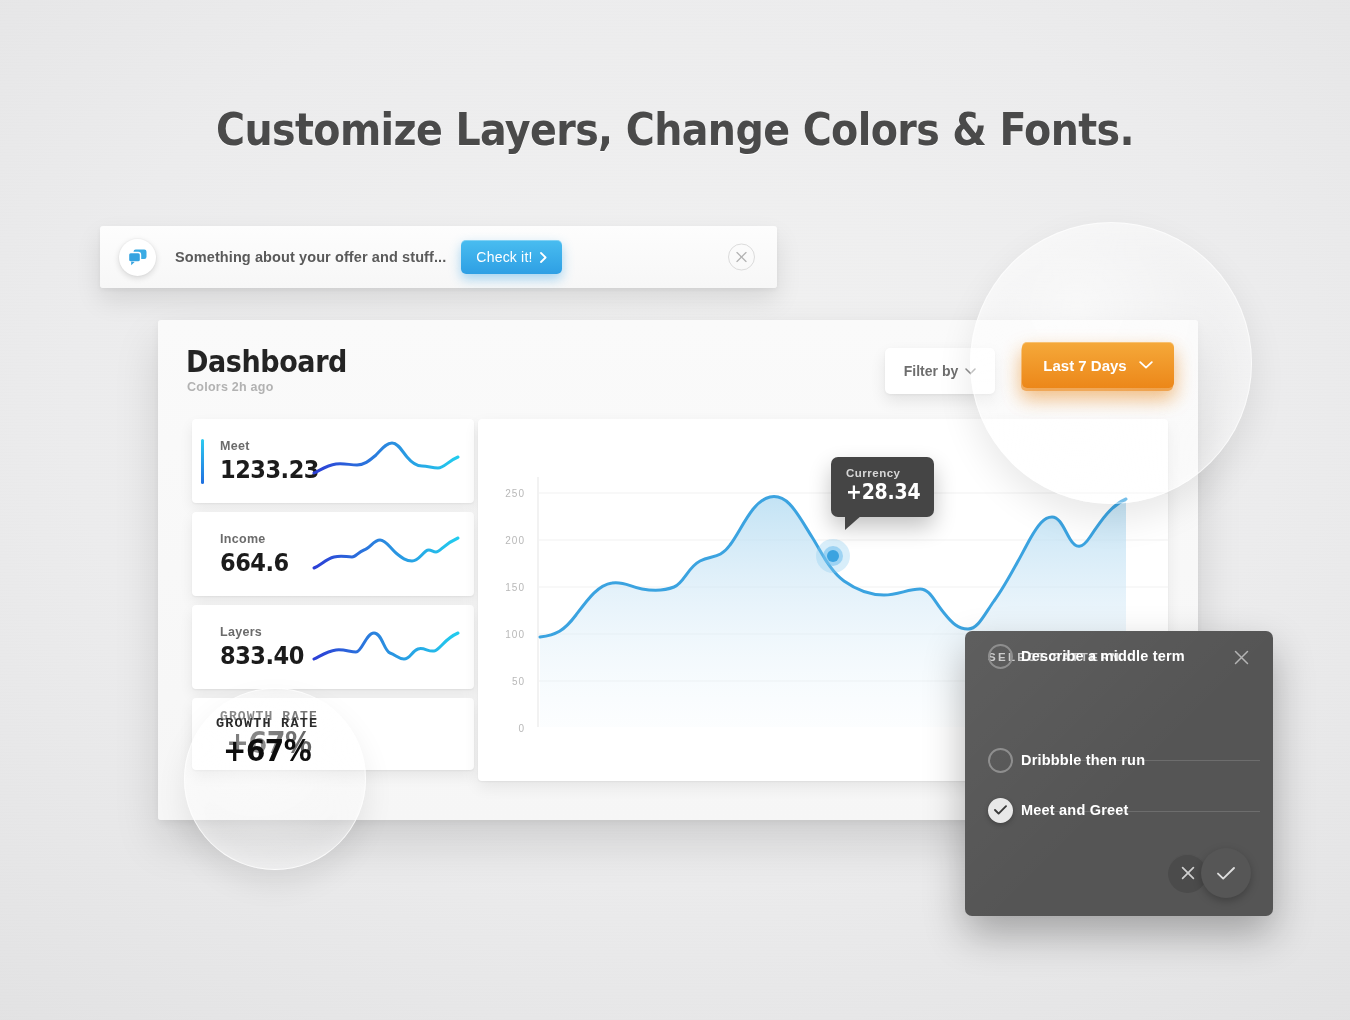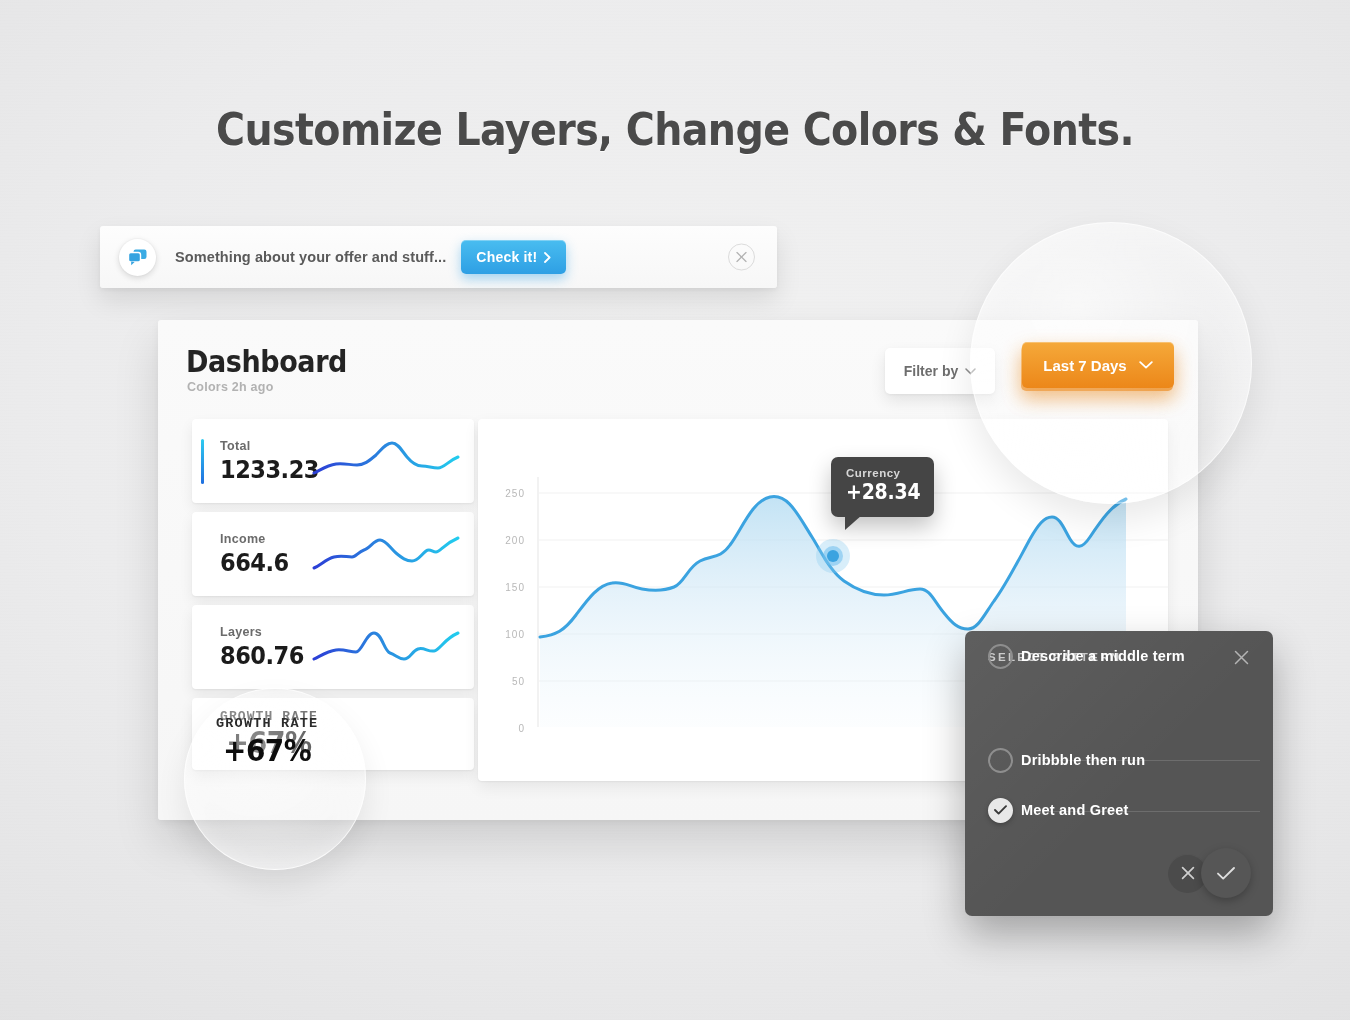--- a/index.html
+++ b/index.html
@@ -51,21 +51,21 @@
   .notif-text {
     margin-left: 19px;
     font-size: 14.5px; font-weight: bold; color: #5a5a5a;
     letter-spacing: .1px; white-space: nowrap;
   }
   .check-btn {
     margin-left: 15px;
     height: 34px; padding: 0 15px;
     border-radius: 5px; border: none;
     background: linear-gradient(180deg,#49bdf0 0%,#2e9fe4 100%);
-    color: #fff; font-size: 14px; font-weight: bold;
+    color: #fff; font-size: 14px; font-weight: normal;
     letter-spacing: .2px;
     display:flex; align-items:center; gap:7px;
     box-shadow: 0 5px 12px rgba(46,159,228,.42), inset 0 1px 0 rgba(255,255,255,.3);
     cursor: pointer;
     font-family: "Liberation Sans", sans-serif;
   }
   .notif-close {
     position:absolute; right: 22px; top: 50%; transform: translateY(-50%);
     width: 27px; height: 27px; border-radius: 50%;
     border: 1px solid #dcdcdc; background: transparent;
@@ -307,21 +307,21 @@
         <path d="M1 1 L6 5.6 L11 1" stroke="#ffffff" stroke-width="1.7" fill="none" stroke-linecap="round" stroke-linejoin="round"></path>
       </svg>
     </button>
   </div>
 
   <div class="stats">
 
     <div class="stat-card">
       <div class="stat-accent"></div>
       <div class="stat-left">
-        <div class="stat-label">Total</div>
+        <div class="stat-label">Meet</div>
         <div class="stat-value">1233.23</div>
       </div>
       <div class="spark">
         <svg width="148" height="48" viewBox="0 0 148 48" aria-hidden="true">
           <defs>
             <linearGradient id="sg1" x1="0" y1="0" x2="1" y2="0">
               <stop offset="0%" stop-color="#2b3ed6"></stop>
                 <stop offset="55%" stop-color="#2a8fe0"></stop>
                 <stop offset="100%" stop-color="#22ccee"></stop>
             </linearGradient>
@@ -346,21 +346,21 @@
             </linearGradient>
           </defs>
           <path d="M2 40 C9 37 14 31 22 29 C30 27 34 29 40 29 C44 29 46 24 52 22 C58 20 62 12 68 12 C74 12 78 20 84 25 C90 30 94 33 100 33 C106 33 108 28 114 23 C118 20 120 24 124 24 C128 24 132 16 146 10" stroke="url(#sg2)" stroke-width="3" fill="none" stroke-linecap="round" stroke-linejoin="round"></path>
         </svg>
       </div>
     </div>
 
     <div class="stat-card">
       <div class="stat-left">
         <div class="stat-label">Layers</div>
-        <div class="stat-value">860.76</div>
+        <div class="stat-value">833.40</div>
       </div>
       <div class="spark">
         <svg width="148" height="48" viewBox="0 0 148 48" aria-hidden="true">
           <defs>
             <linearGradient id="sg3" x1="0" y1="0" x2="1" y2="0">
               <stop offset="0%" stop-color="#2b3ed6"></stop>
                 <stop offset="50%" stop-color="#2a8fe0"></stop>
                 <stop offset="100%" stop-color="#22ccee"></stop>
             </linearGradient>
           </defs>

